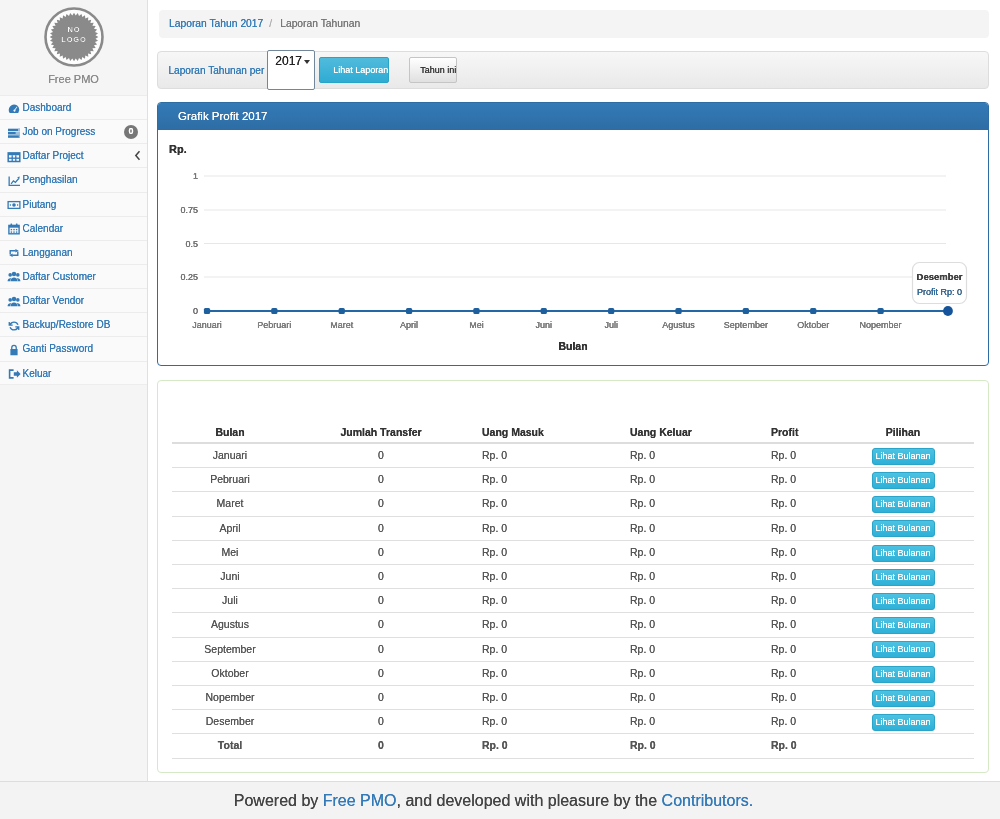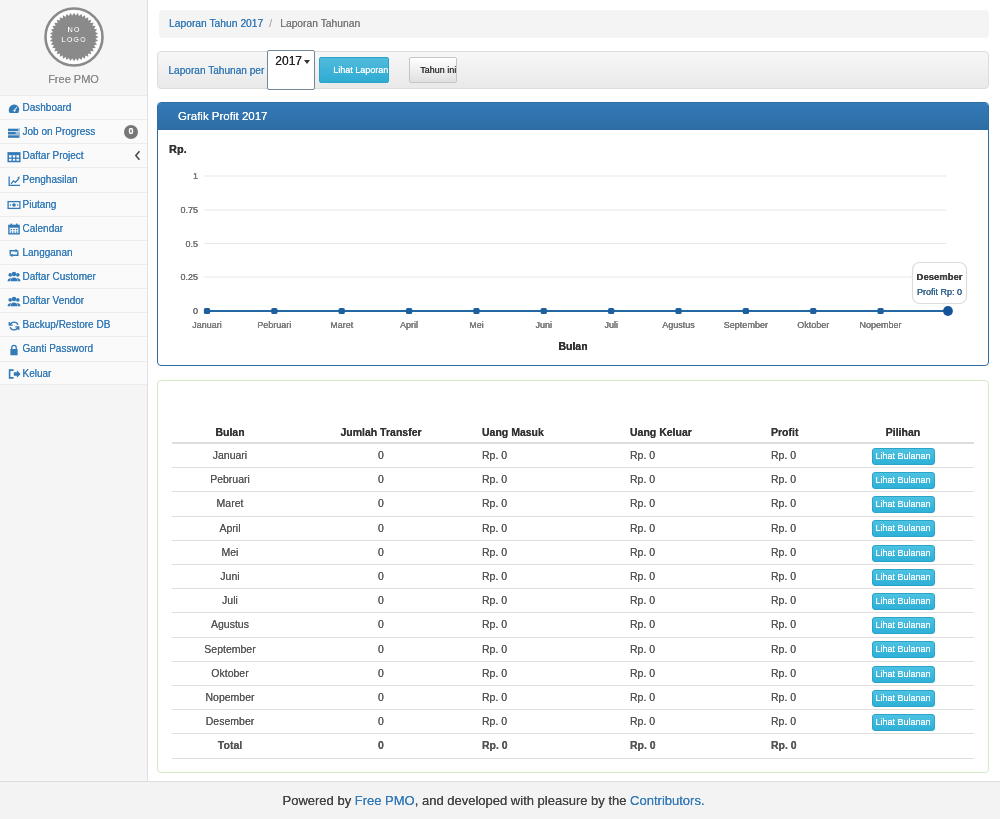--- a/index.html
+++ b/index.html
@@ -30,21 +30,21 @@
 #chartpanel{top:102px;height:264px;border:1px solid #2e6da4}
 #chartpanel .hd{height:27px;background:linear-gradient(#337ab7,#2e6da4);border-radius:3px 3px 0 0;color:#fff;font-size:11.5px;line-height:27px;padding-left:20px}
 #tablepanel{top:380px;height:393px;border:1px solid #d6e9c6}
 #tablepanel .hd{height:29px;background:linear-gradient(#dff0d8,#d0e9c6);border-radius:3px 3px 0 0;color:#41894a;font-size:11.5px;line-height:29px;padding-left:13px}
 #rpt{position:absolute;left:14px;top:41px;width:802px;border-collapse:collapse;font-size:10.5px;color:#555}
 #rpt th{font-weight:bold;border-bottom:2px solid #ddd;padding:0 8px;height:21px;color:#333}
 #rpt td{border-top:1px solid #dfdfdf;padding:0 8px;height:23.2px;line-height:23.2px}
 #rpt tr.last td{border-bottom:1px solid #dfdfdf}
 .tc{text-align:center}.tr{text-align:left}
 .btn-bul{display:inline-block;width:63px;height:17px;border-radius:3px;background:linear-gradient(#4dc2e2,#2eb0d7);border:1px solid #2aa4c9;color:#fff;font-size:9px;line-height:15.5px;text-align:center;vertical-align:middle}
-#footer{position:absolute;left:0;top:781px;width:1000px;height:38px;background:#f3f3f3;border-top:1px solid #ddd;text-align:center;font-size:13px;color:#444;line-height:37px;padding-right:13px}
+#footer{position:absolute;left:0;top:781px;width:1000px;height:38px;background:#f3f3f3;border-top:1px solid #ddd;text-align:center;font-size:16px;color:#444;line-height:37px;padding-right:13px}
 #footer a{color:#337ab7;text-decoration:none}
 </style>
 </head>
 <body>
 <div id="shell">
 <div id="sidebar">
   <svg id="logo" width="62" height="62" shape-rendering="geometricPrecision">
     <circle cx="31" cy="31" r="28.5" fill="#fdfdfd" stroke="#8a8a8a" stroke-width="2.6"></circle>
     <path fill="#8a8a8a" d="M31.0,6.7 L32.7,9.5 L34.8,7.0 L36.0,10.0 L38.5,7.9 L39.3,11.0 L42.0,9.3 L42.3,12.6 L45.3,11.3 L45.0,14.6 L48.2,13.8 L47.4,17.0 L50.7,16.7 L49.4,19.7 L52.7,20.0 L51.0,22.7 L54.1,23.5 L52.0,26.0 L55.0,27.2 L52.5,29.3 L55.3,31.0 L52.5,32.7 L55.0,34.8 L52.0,36.0 L54.1,38.5 L51.0,39.3 L52.7,42.0 L49.4,42.3 L50.7,45.3 L47.4,45.0 L48.2,48.2 L45.0,47.4 L45.3,50.7 L42.3,49.4 L42.0,52.7 L39.3,51.0 L38.5,54.1 L36.0,52.0 L34.8,55.0 L32.7,52.5 L31.0,55.3 L29.3,52.5 L27.2,55.0 L26.0,52.0 L23.5,54.1 L22.7,51.0 L20.0,52.7 L19.7,49.4 L16.7,50.7 L17.0,47.4 L13.8,48.2 L14.6,45.0 L11.3,45.3 L12.6,42.3 L9.3,42.0 L11.0,39.3 L7.9,38.5 L10.0,36.0 L7.0,34.8 L9.5,32.7 L6.7,31.0 L9.5,29.3 L7.0,27.2 L10.0,26.0 L7.9,23.5 L11.0,22.7 L9.3,20.0 L12.6,19.7 L11.3,16.7 L14.6,17.0 L13.8,13.8 L17.0,14.6 L16.7,11.3 L19.7,12.6 L20.0,9.3 L22.7,11.0 L23.5,7.9 L26.0,10.0 L27.2,7.0 L29.3,9.5 Z"></path>
     <text x="31" y="25.5" fill="#fff" font-size="7.5" font-weight="bold" text-anchor="middle" letter-spacing="0.8">NO</text>

